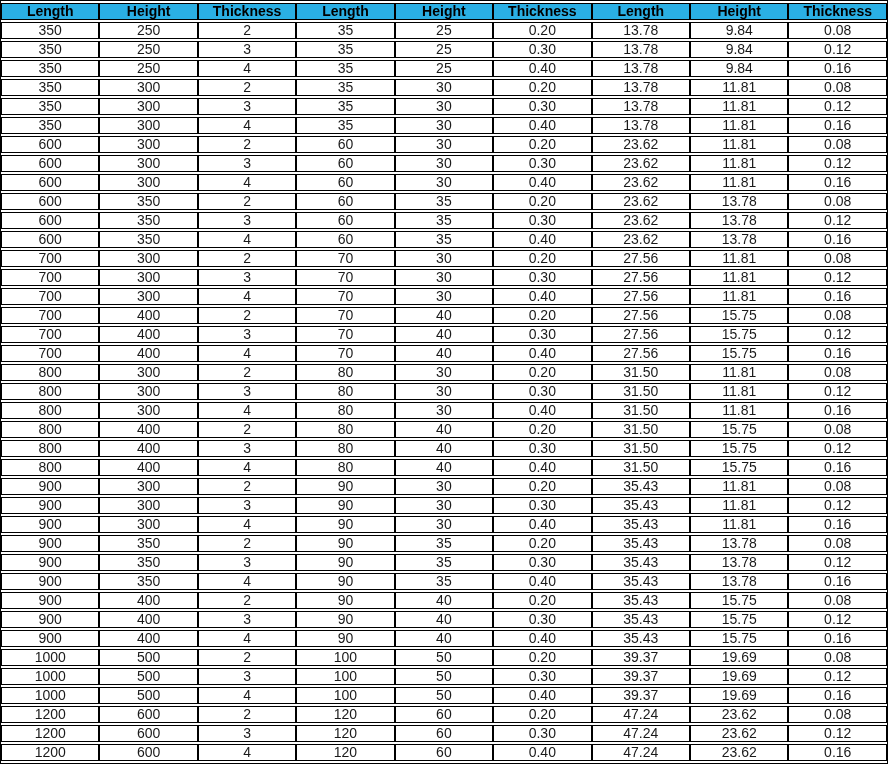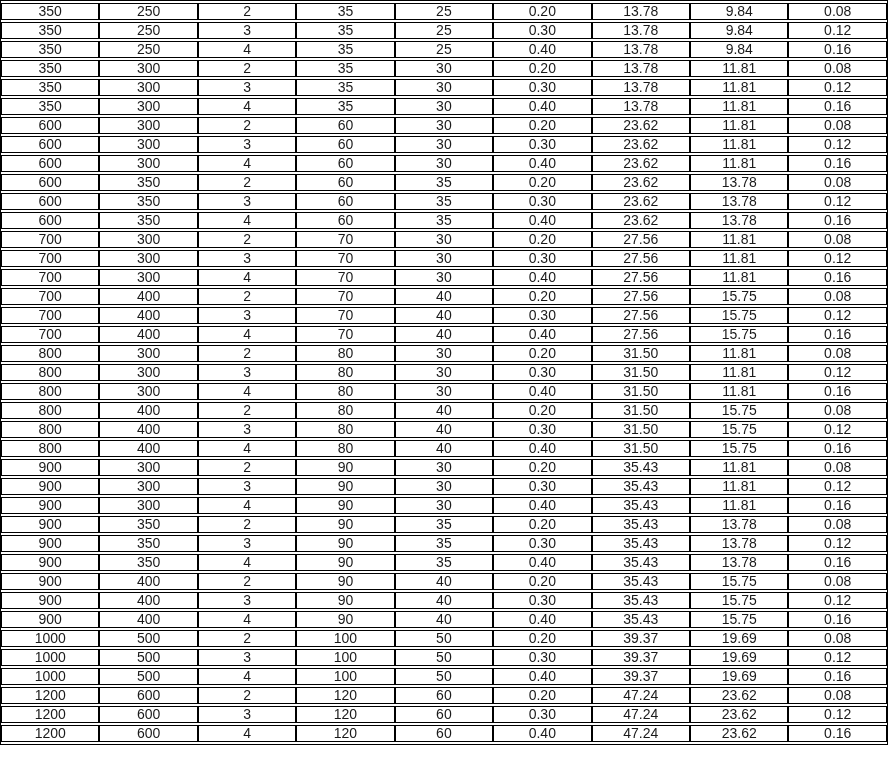--- a/index.html
+++ b/index.html
@@ -50,20 +50,31 @@
       <col style="width:11.11%">
       <col style="width:11.11%">
     <col style="width:11.11%">
       <col style="width:11.11%">
       <col style="width:11.11%">
     <col style="width:11.12%">
       <col style="width:11.11%">
       <col style="width:11.11%">
   </colgroup>
   <thead>
+    <tr>
+      <th class="sub-header">Length</th>
+      <th class="sub-header">Height</th>
+      <th class="sub-header">Thickness</th>
+      <th class="sub-header">Length</th>
+      <th class="sub-header">Height</th>
+      <th class="sub-header">Thickness</th>
+      <th class="sub-header">Length</th>
+      <th class="sub-header">Height</th>
+      <th class="sub-header">Thickness</th>
+    </tr>
   </thead>
   <tbody>
       <tr>
         <td>350</td>
         <td>250</td>
         <td>2</td>
         <td>35</td>
         <td>25</td>
         <td>0.20</td>
         <td>13.78</td>

